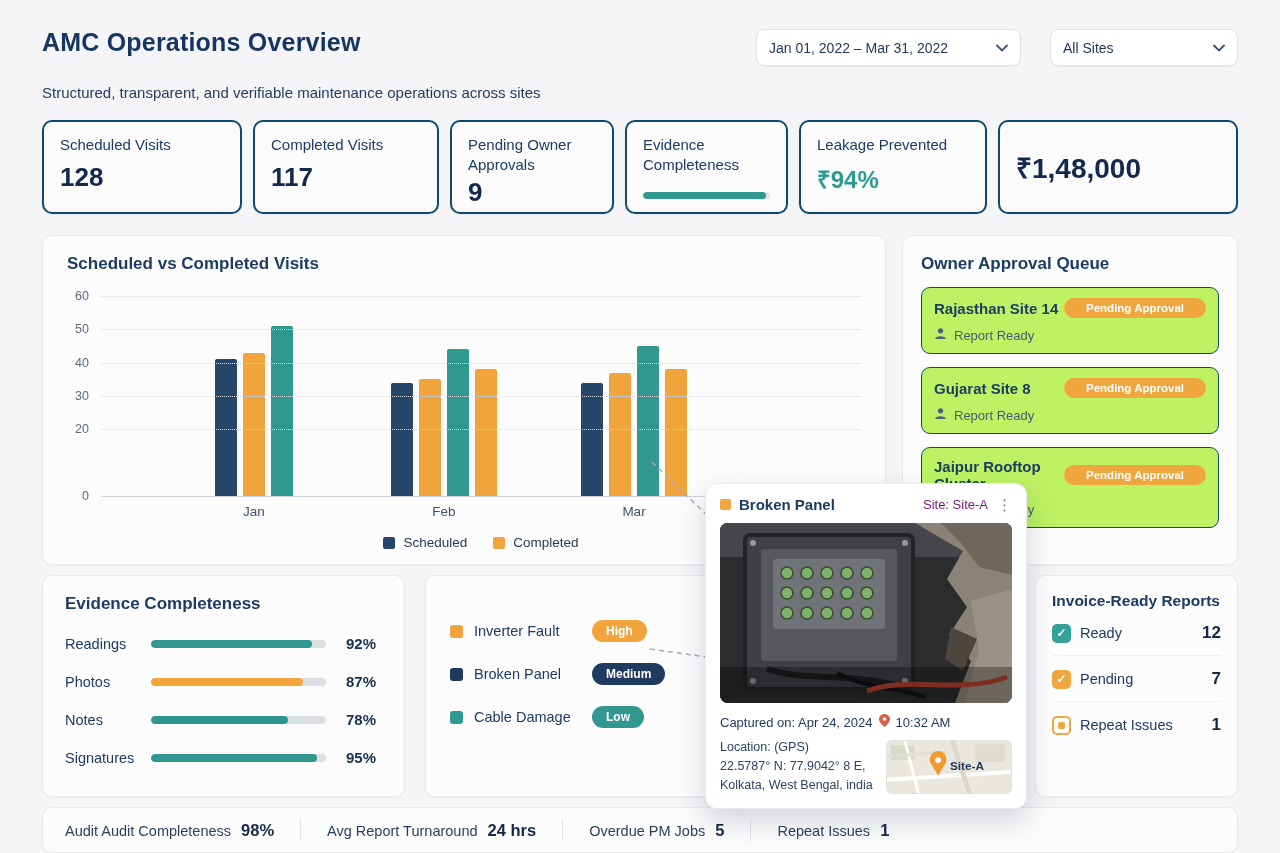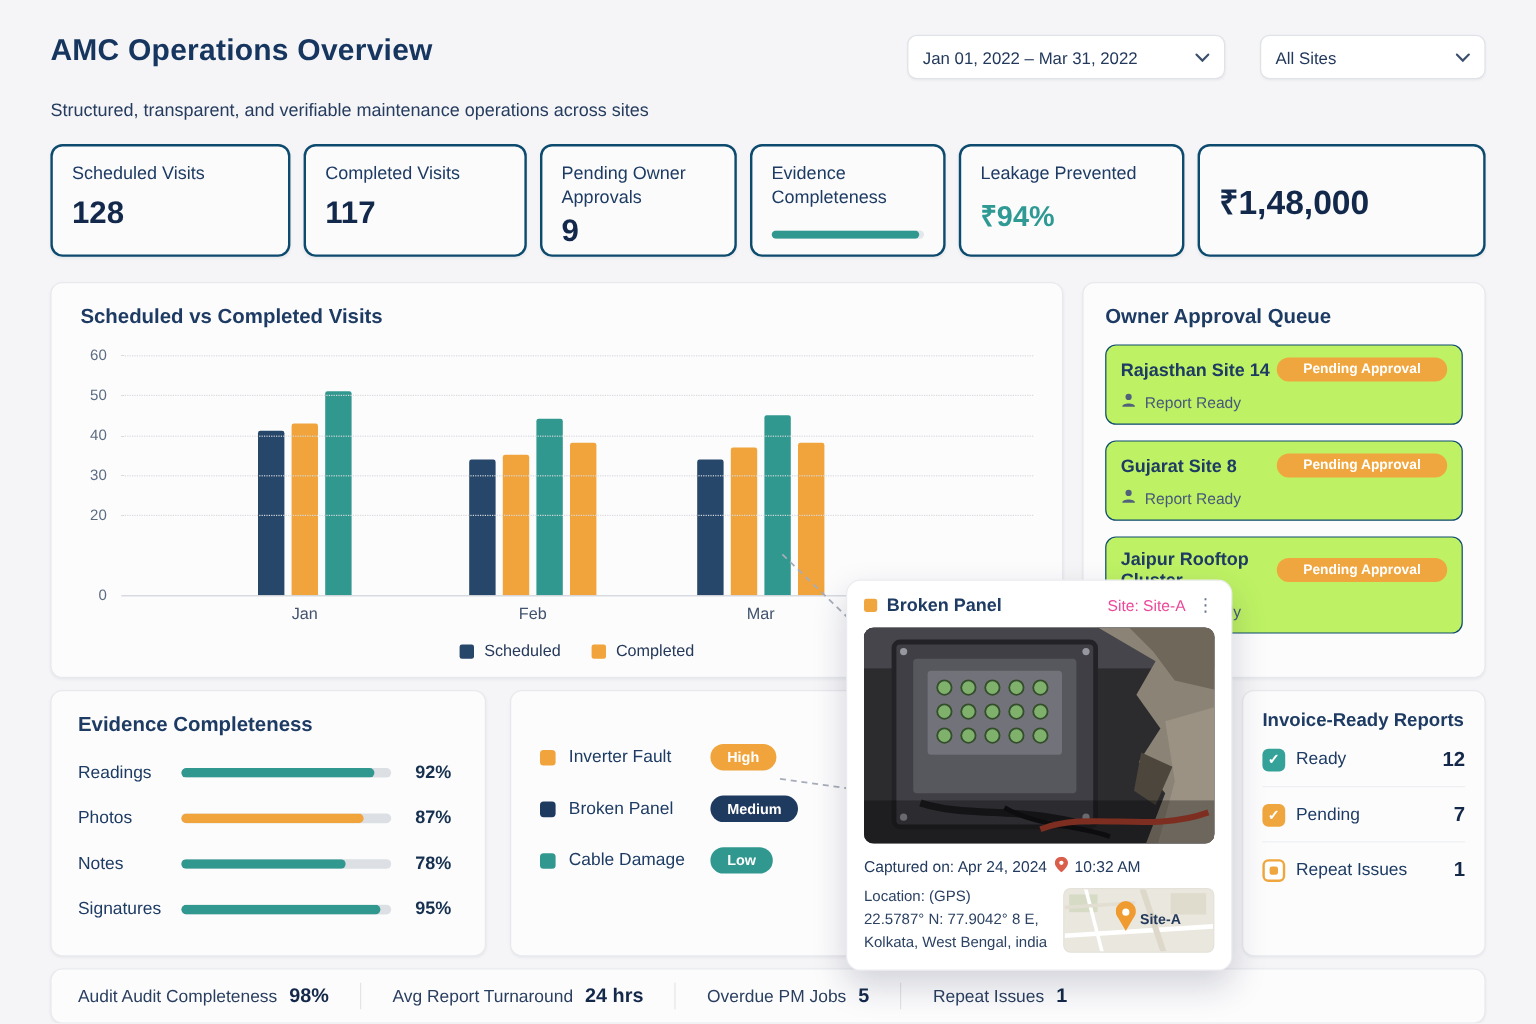--- a/index.html
+++ b/index.html
@@ -91,21 +91,21 @@
   .f-item{display:flex;align-items:baseline;gap:10px;white-space:nowrap;}
   .f-label{font-size:14.5px;color:#2a3f60;}
   .f-value{font-size:16.5px;font-weight:700;color:#14294a;}
   .f-div{width:1px;height:22px;background:#e2e4e8;margin:0 26px;flex:none;}
 
   
   .popup{position:absolute;left:705px;top:483px;width:322px;background:#fff;border:1px solid #ececf0;border-radius:12px;box-shadow:0 12px 28px rgba(20,30,60,.18);padding:12px 14px 14px;z-index:6;}
   .p-head{display:flex;align-items:center;}
   .p-sq{width:11px;height:11px;border-radius:2px;background:#f0a63e;margin-right:8px;flex:none;}
   .p-title{font-size:15px;font-weight:700;color:#1d3b63;flex:1;}
-  .p-site{font-size:13px;color:#ec4899;margin-right:9px;}
+  .p-site{font-size:13px;color:#701a75;margin-right:9px;}
   .p-dots{font-size:15px;color:#66778e;cursor:pointer;line-height:1;}
   .p-photo{margin-top:10px;height:180px;border-radius:8px;overflow:hidden;background:#2b2b2e;}
   .p-photo svg{display:block;width:100%;height:100%;}
   .p-cap{display:flex;align-items:center;gap:6px;margin-top:11px;font-size:13px;color:#223a5e;}
   .p-loc{display:flex;justify-content:space-between;margin-top:8px;}
   .p-loc-text{font-size:12.5px;color:#2c4263;line-height:1.5;}
   .p-map{width:126px;height:54px;border-radius:6px;overflow:hidden;border:1px solid #e4e2da;align-self:flex-end;cursor:pointer;background:#eae7de;}
   .p-map svg{display:block;width:100%;height:100%;}
 
   .connectors{position:absolute;left:0;top:0;z-index:5;pointer-events:none;}

